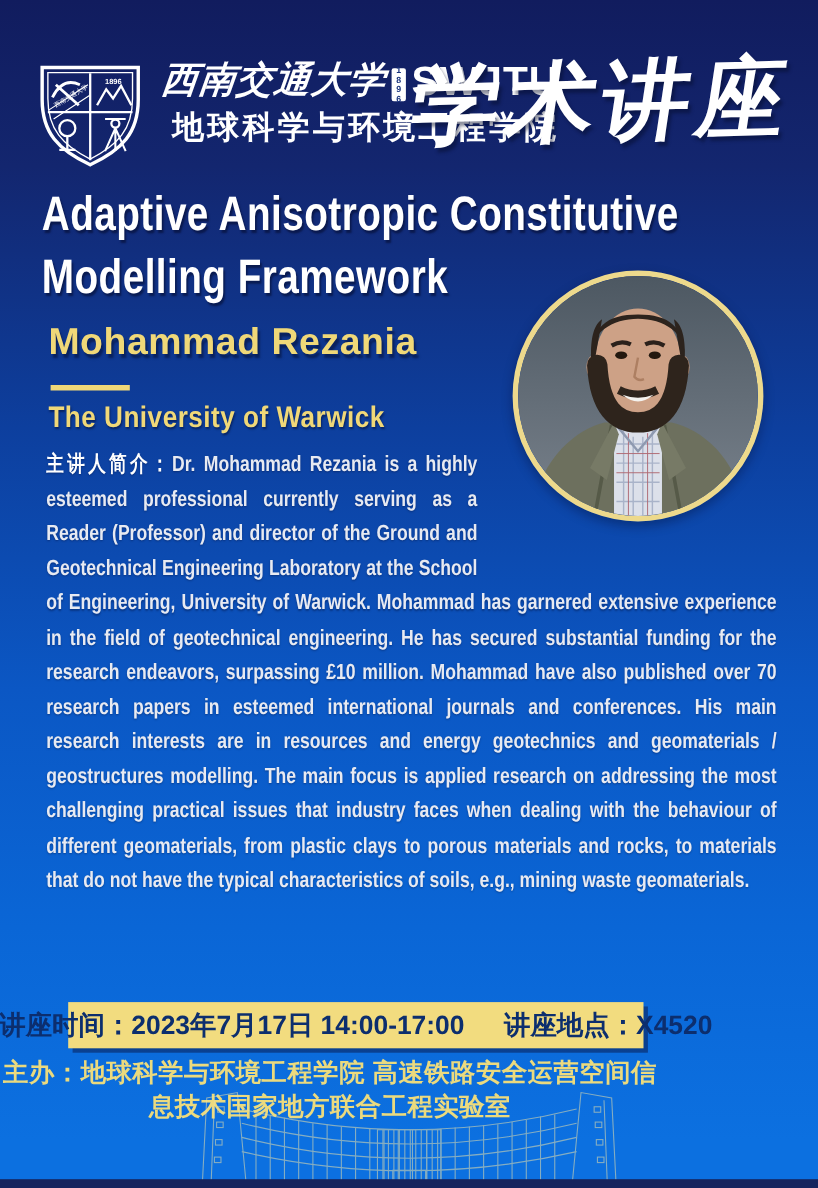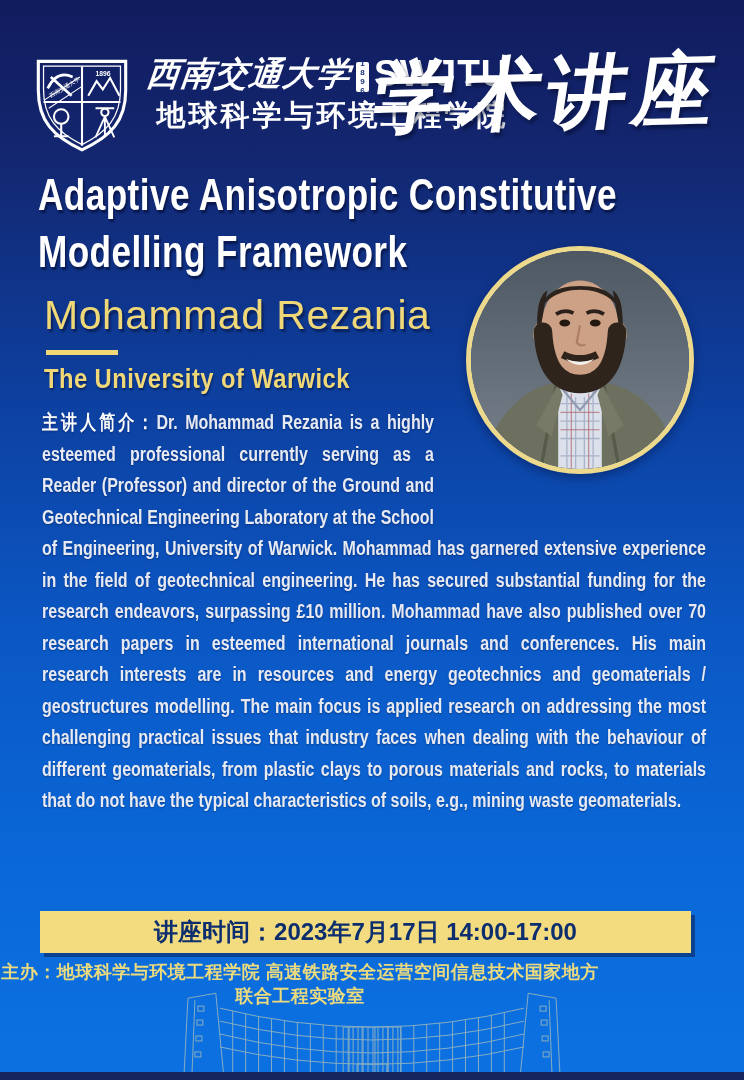--- a/index.html
+++ b/index.html
@@ -26,21 +26,21 @@
     text-shadow:3px 4px 3px rgba(4,10,40,.45);white-space:nowrap;
   }
   
   .title{
     position:absolute;left:38px;top:166px;width:860px;margin:0;
     font-size:44px;line-height:57px;font-weight:800;letter-spacing:0.5px;
     transform:scaleX(.8);transform-origin:left top;
     text-shadow:2px 3px 2px rgba(4,10,40,.55);
   }
   .speaker-name{
-    position:absolute;left:44px;top:292px;font-size:41px;font-weight:400;
+    position:absolute;left:44px;top:292px;font-size:34px;font-weight:700;
     color:var(--accent_yellow);text-shadow:2px 3px 2px rgba(4,10,40,.5);letter-spacing:0.5px;
   }
   .name-underline{position:absolute;left:46px;top:350px;width:72px;height:5px;background:var(--accent_yellow);}
   .affiliation{
     position:absolute;left:44px;top:364px;font-size:27px;font-weight:700;width:400px;
     color:var(--accent_yellow);transform:scaleX(.88);transform-origin:left top;
     text-shadow:1px 2px 2px rgba(4,10,40,.5);letter-spacing:0.5px;
   }
   
   .photo{
@@ -53,29 +53,29 @@
   .bio{
     position:absolute;left:42px;top:407px;width:830px;margin:0;
     transform:scaleX(.8);transform-origin:left top;
     font-size:20px;line-height:31.5px;font-weight:700;color:var(--bio_text);
     text-align:justify;text-shadow:0 1px 2px rgba(4,10,40,.35);
   }
   .bio-spacer{float:right;width:340px;height:95px;}
   .bio b{color:#fff;}
   
   .banner{
-    position:absolute;left:40px;top:911px;width:651px;height:42px;box-sizing:border-box;
+    position:absolute;left:62px;top:911px;width:523px;height:42px;box-sizing:border-box;
     background:var(--banner_bg);display:flex;align-items:center;justify-content:center;gap:36px;
     font-size:24px;font-weight:800;color:var(--banner_text);
     box-shadow:4px 4px 0 rgba(9,22,70,.5);white-space:nowrap;
   }
   
   .organizer{
     position:absolute;left:0;top:960px;width:600px;text-align:center;
-    font-size:18px;font-weight:600;color:#EBDA7E;letter-spacing:0.5px;
+    font-size:23px;font-weight:600;color:#EBDA7E;letter-spacing:0.5px;
   }
   .building{position:absolute;left:178px;top:992px;width:388px;height:86px;opacity:.55;}
   .bottom-strip{position:absolute;left:0;bottom:0;width:744px;height:8px;background:var(--bottom_strip);}
 </style>
 </head>
 <body>
 
 <div class="poster">
 
   <div class="hdr">
@@ -159,20 +159,21 @@
       <path d="M84,95 Q100,103 116,95" stroke="#2e241c" stroke-width="7" fill="none"></path>
 
       <path d="M87,99 Q100,110 113,99 Q100,104 87,99 Z" fill="#f4f2ee"></path>
     </svg>
   </div>
 
   <p class="bio"><span class="bio-spacer"></span><b>主讲人简介：</b><span>Dr. Mohammad Rezania is a highly esteemed professional currently serving as a Reader (Professor) and director of the Ground and Geotechnical Engineering Laboratory at the School of Engineering, University of Warwick. Mohammad has garnered extensive experience in the field of geotechnical engineering. He has secured substantial funding for the research endeavors, surpassing £10 million. Mohammad have also published over 70 research papers in esteemed international journals and conferences. His main research interests are in resources and energy geotechnics and geomaterials / geostructures modelling. The main focus is applied research on addressing the most challenging practical issues that industry faces when dealing with the behaviour of different geomaterials, from plastic clays to porous materials and rocks, to materials that do not have the typical characteristics of soils, e.g., mining waste geomaterials.</span></p>
 
   <div class="banner">
     <span><span>讲座时间：</span><span>2023年7月17日 14:00-17:00</span></span>
+    <span><span>讲座地点：</span><span>X4520</span></span>
   </div>
 
   <div class="organizer">主办：地球科学与环境工程学院 高速铁路安全运营空间信息技术国家地方联合工程实验室</div>
 
   <svg class="building" viewBox="0 0 390 86" fill="none" stroke="#E9E0A8" stroke-width="1">
 
     <path d="M6,84 L10,6 L38,1 L46,84 Z M14,84 L17,8"></path>
     <rect x="20" y="14" width="6" height="5"></rect>
       <rect x="19" y="28" width="6" height="5"></rect>
       <rect x="18" y="44" width="6" height="5"></rect>

